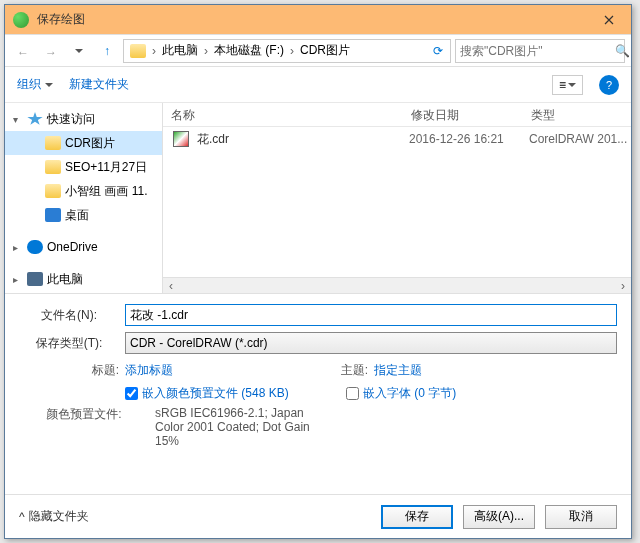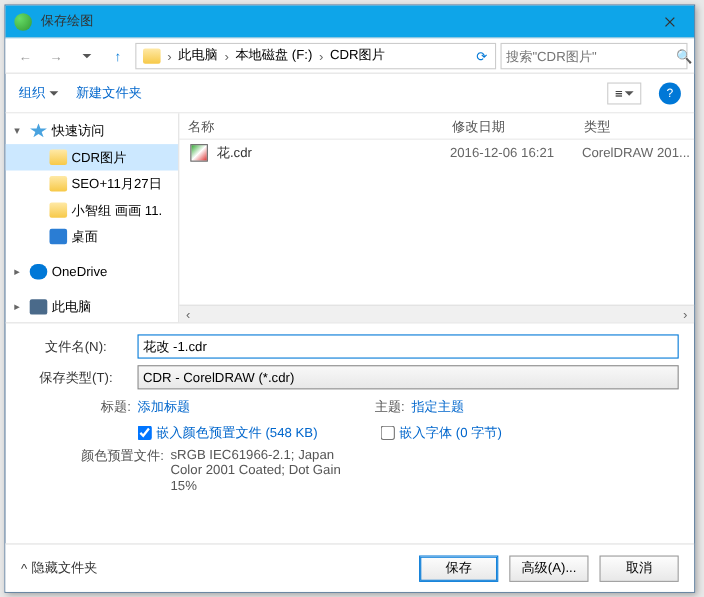--- a/index.html
+++ b/index.html
@@ -1,18 +1,18 @@
 <!DOCTYPE html>
 <html><head>
 <meta charset="utf-8">
 <style>
 * { box-sizing: border-box; margin: 0; padding: 0; font-family: "Microsoft YaHei", "Segoe UI", sans-serif; font-size: 12px; }
 body { background: #e8e8e8; width: 640px; height: 543px; overflow: hidden; position: relative; }
 .dialog { position: absolute; left: 4px; top: 4px; width: 628px; height: 535px; background: #fff; border: 1px solid #5a7a9a; box-shadow: 2px 2px 6px rgba(0,0,0,0.3); }
-.titlebar { height: 30px; background: #0ea5e9; border-bottom: 1px solid #e0e0e0; display: flex; align-items: center; padding-left: 8px; }
+.titlebar { height: 30px; background: #fdba74; border-bottom: 1px solid #e0e0e0; display: flex; align-items: center; padding-left: 8px; }
 .titlebar .app-icon { width: 16px; height: 16px; background: radial-gradient(circle at 30% 30%, #6d6, #393); border-radius: 50%; margin-right: 8px; }
 .titlebar .title { flex: 1; color: #333; }
 .titlebar .close { width: 45px; height: 30px; display: flex; align-items: center; justify-content: center; cursor: pointer; }
 .titlebar .close svg { width: 10px; height: 10px; }
 .navbar { height: 32px; background: #fff; display: flex; align-items: center; padding: 0 6px; gap: 4px; border-bottom: 1px solid #e0e0e0; }
 .nav-arrow { width: 24px; height: 24px; display: flex; align-items: center; justify-content: center; border-radius: 3px; cursor: pointer; color: #999; }
 .nav-arrow.enabled { color: #0078d7; }
 .path-box { flex: 1; height: 24px; border: 1px solid #ccc; display: flex; align-items: center; padding: 0 2px; background: #fff; }
 .path-box .folder-icon { width: 16px; height: 14px; background: linear-gradient(#ffe9a6,#f7c948); border-radius: 2px; margin: 0 4px; }
 .path-box .crumb { padding: 0 4px; cursor: pointer; }
@@ -67,21 +67,21 @@
 .chk-row .half { display: flex; align-items: flex-start; }
 .chk-row .half.left { width: 50%; padding-left: 106px; }
 .chk-row .half.right { flex: 1; padding-left: 28px; }
 .chk { display: flex; align-items: flex-start; gap: 4px; cursor: pointer; }
 .chk input { margin-top: 2px; }
 .chk .clabel { color: #0066cc; max-width: 200px; }
 .ver-row { display: flex; align-items: center; margin: 4px 0 8px 0; padding-left: 50%; }
 .ver-row .vlbl { width: 66px; text-align: right; padding-right: 6px; }
 .ver-row select { width: 140px; height: 22px; border: 1px solid #888; }
 .profile-row { display: flex; margin: 4px 0; }
-.profile-row .plbl { width: 136px; text-align: right; padding-right: 6px; color: #555; }
+.profile-row .plbl { width: 136px; text-align: center; padding-right: 6px; color: #555; }
 .profile-row .pval { color: #555; max-width: 180px; }
 .footer { position: absolute; bottom: 0; left: 0; right: 0; height: 44px; border-top: 1px solid #e0e0e0; display: flex; align-items: center; padding: 0 14px; gap: 10px; background: #fff; }
 .footer .hide-folders { display: flex; align-items: center; gap: 4px; cursor: pointer; color: #333; }
 .footer .spacer { flex: 1; }
 .footer .btn { min-width: 72px; height: 24px; border: 1px solid #999; background: linear-gradient(#fdfdfd,#e8e8e8); cursor: pointer; padding: 0 8px; }
 .footer .btn.primary { border: 1px solid #0078d7; box-shadow: 0 0 0 1px #0078d7 inset; }
 .caret-dn { display: inline-block; border: 4px solid transparent; border-top-color: #555; transform: translateY(2px); }
 </style>
 </head>
 <body>
@@ -176,21 +176,21 @@
     <div class="filelist">
       <div class="headers">
         <div class="col col-name">名称</div>
         <div class="col col-date">修改日期</div>
         <div class="col col-type">类型</div>
       </div>
       <div id="filerows">
           <div class="file-row">
             <div class="fico"></div>
             <div class="cell" style="width: 212px;">花.cdr</div>
-            <div class="cell date" style="width: 120px;">2016-12-06 16:21</div>
+            <div class="cell date" style="width: 120px;">2016-12-26 16:21</div>
             <div class="cell type">CorelDRAW 201...</div>
           </div>
         </div>
       <div class="hscroll">
         <div class="arr">‹</div>
         <div class="track"></div>
         <div class="arr">›</div>
       </div>
     </div>
   </div>

